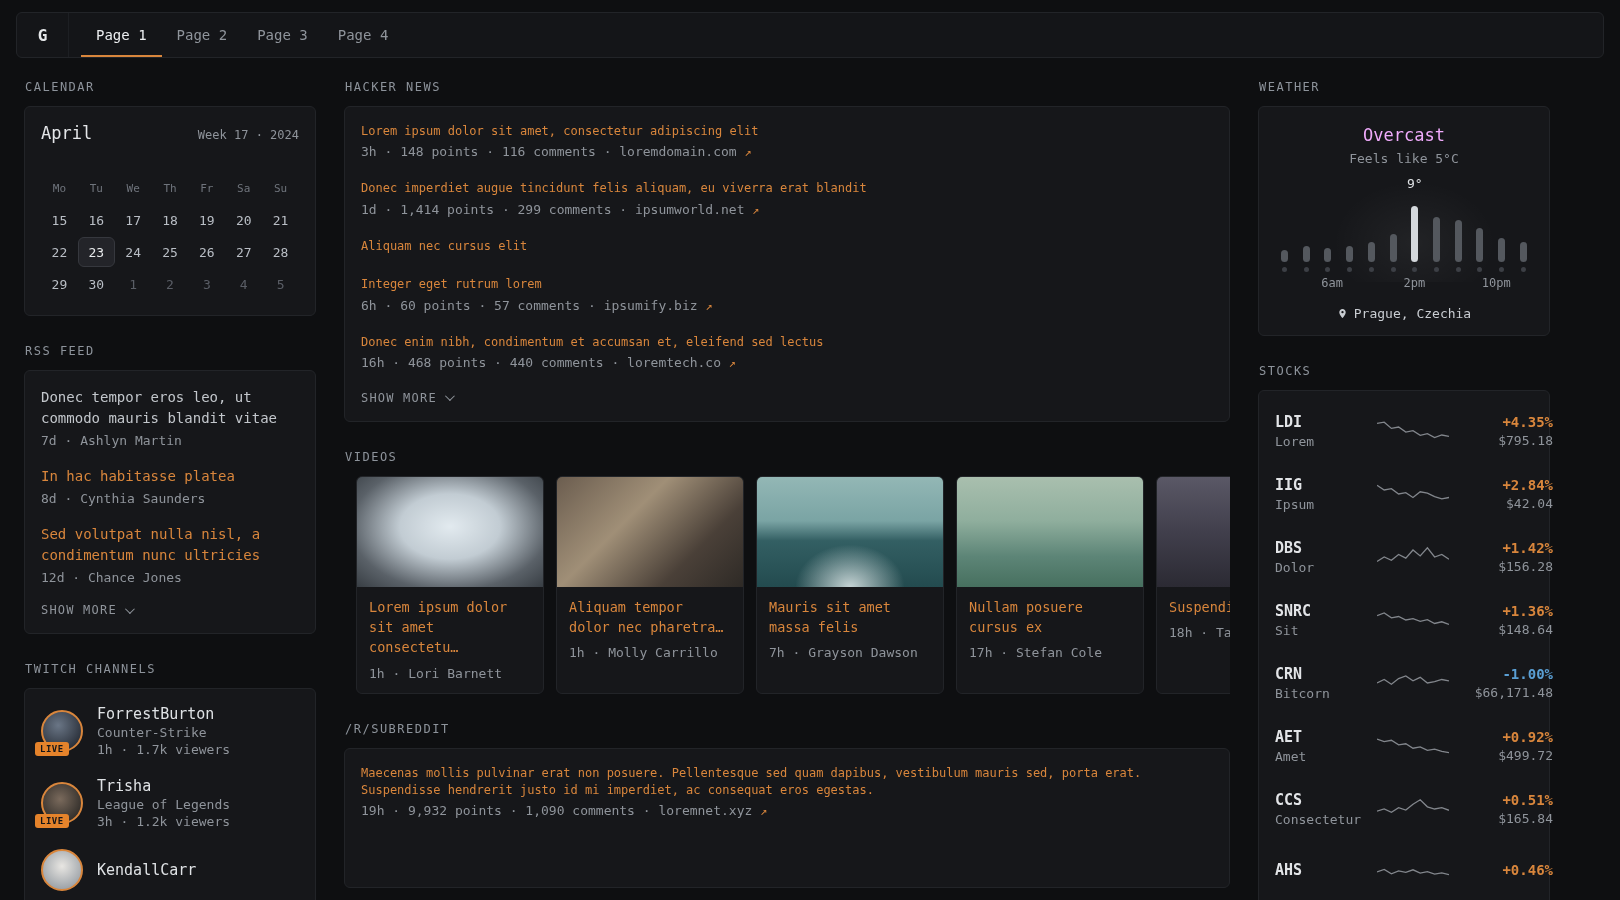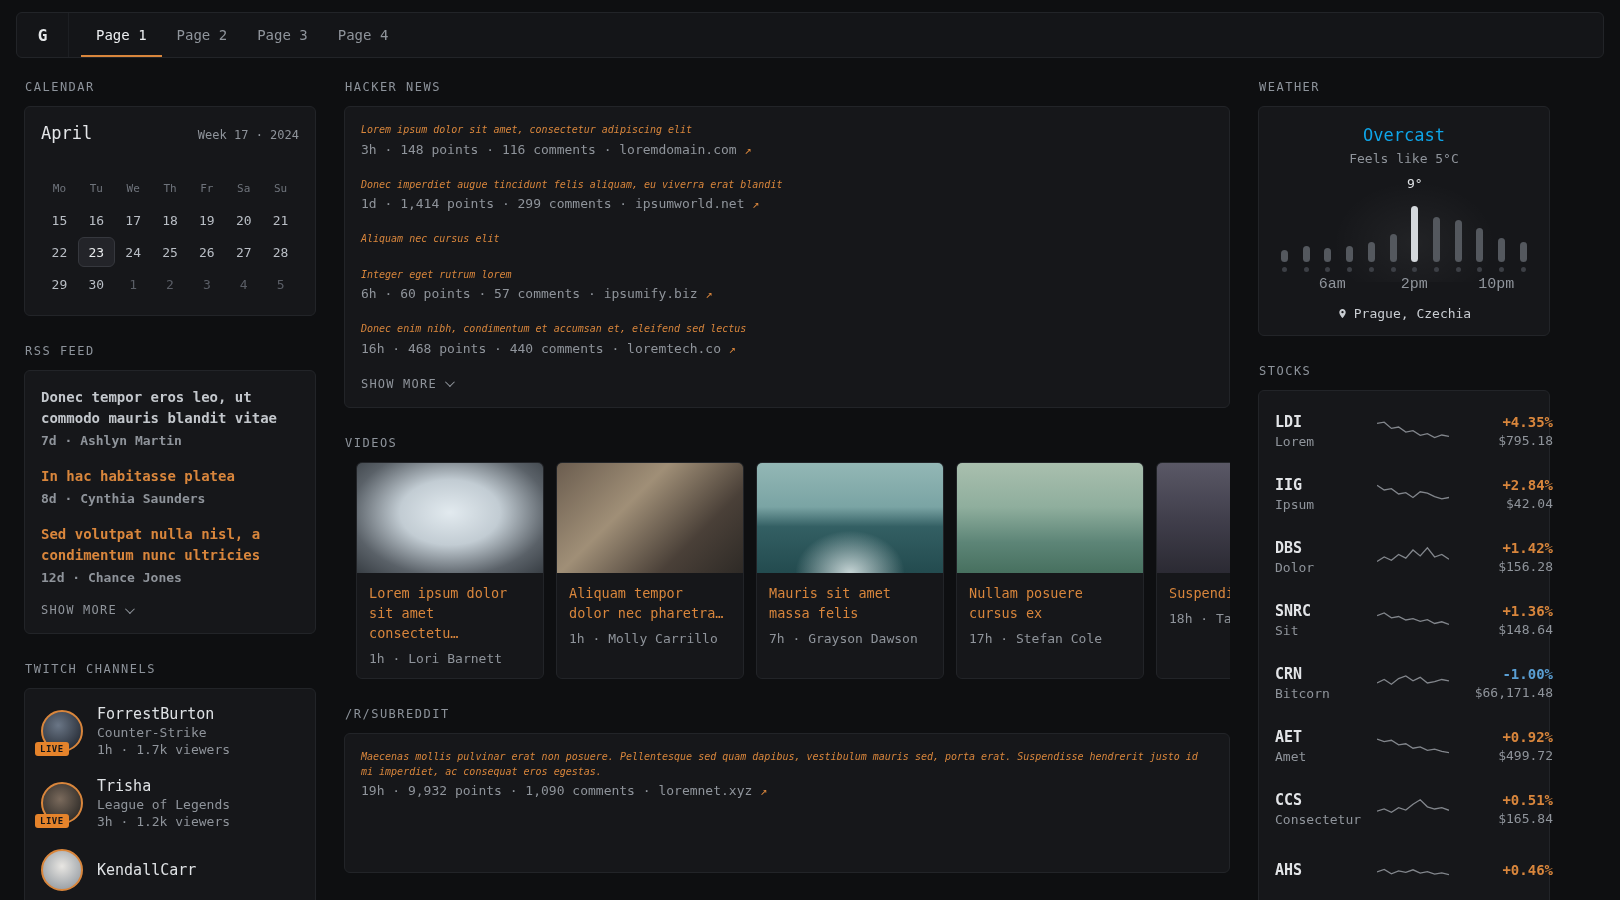--- a/index.html
+++ b/index.html
@@ -29,71 +29,71 @@
   
   .cal-head{display:flex;justify-content:space-between;align-items:baseline;margin-bottom:30px;}
   .cal-month{font-size:17px;color:#e4e6e9;}
   .cal-week{font-size:12px;color:var(--t2);}
   .cal-row{display:flex;margin-top:2px;}
   .cal-cell{width:37px;height:30px;display:flex;align-items:center;justify-content:center;font-size:13px;color:#b9bec5;border-radius:6px;}
   .cal-cell.hdr{color:#6f747c;font-size:11px;}
   .cal-cell.dim{color:#5a5e66;}
   .cal-cell.selected{background:#232429;border:1px solid #36383e;color:#e8eaec;}
   
-  .feed-item{margin-bottom:18px;font-weight:bold;}
+  .feed-item{margin-bottom:18px;}
   .feed-item:last-child{margin-bottom:6px;}
   .feed-title{font-size:14px;line-height:1.5;color:var(--accent);cursor:pointer;}
   .feed-title.muted{color:#c3c7cc;}
   .feed-meta{font-size:13px;color:var(--t2);margin-top:4px;}
   .show-more{display:flex;align-items:center;gap:8px;font-size:12px;letter-spacing:1.2px;color:var(--t2);margin-top:14px;cursor:pointer;}
   .chev{width:7px;height:7px;border-right:1.5px solid var(--t2);border-bottom:1.5px solid var(--t2);transform:rotate(45deg) translateY(-2px);}
   
   .tw-row{display:flex;align-items:center;gap:14px;margin-bottom:20px;}
   .tw-avwrap{position:relative;flex:none;}
   .tw-av{width:42px;height:42px;border-radius:50%;border:2px solid var(--accent);}
   .av-1{background:radial-gradient(circle at 40% 35%,#6a7686,#2c323c 75%);}
   .av-2{background:radial-gradient(circle at 45% 40%,#7a6a5c,#332f2b 75%);}
   .av-3{background:radial-gradient(circle at 50% 40%,#e8e6e2,#9aa0a6 80%);}
   .live-badge{position:absolute;left:-6px;bottom:-4px;background:#e5832b;color:#141519;font-size:9px;font-weight:bold;letter-spacing:.5px;padding:2px 5px;border-radius:3px;}
   .tw-name{font-size:15px;color:#dfe2e5;}
   .tw-game{font-size:13px;color:var(--t2);margin-top:2px;}
   .tw-meta{font-size:13px;color:var(--t2);margin-top:2px;}
   
   .hn-item{margin-bottom:21px;}
-  .hn-title{font-size:10px;line-height:1.45;color:var(--accent);cursor:pointer;font-style:italic;}
+  .hn-title{font-size:12px;line-height:1.45;color:var(--accent);cursor:pointer;}
   .hn-meta{font-size:13px;color:var(--t2);margin-top:4px;}
   .ext-arrow{color:var(--accent);font-size:12px;}
   
   .videos-strip{display:flex;gap:12px;overflow:hidden;padding-left:12px;}
   .video-card{width:188px;flex:none;background:var(--card);border:1px solid var(--card-border);border-radius:6px;overflow:hidden;cursor:pointer;}
   .video-thumb{width:100%;height:110px;}
   .thumb-1{background:radial-gradient(ellipse at 50% 45%,#e2eaef 0%,#c2ccd3 38%,#5a6168 75%,#383e44 100%);}
   .thumb-2{background:linear-gradient(135deg,#6b5d4f 0%,#a08f77 38%,#4a4038 72%,#2e2a26 100%);}
   .thumb-3{background:radial-gradient(ellipse 42% 55% at 50% 100%,rgba(238,246,246,.8),rgba(238,246,246,0) 70%),linear-gradient(180deg,#93b7b5 0%,#7aa4a4 40%,#335f63 58%,#234b4f 100%);}
   .thumb-4{background:linear-gradient(180deg,#a9bfae 0%,#8fae9d 40%,#5d8577 72%,#47705f 100%);}
   .thumb-5{background:linear-gradient(180deg,#5a5866 0%,#413f4c 50%,#2b2a33 100%);}
   .video-body{padding:10px 12px 12px 12px;}
   .video-title{font-size:13.5px;line-height:1.5;color:var(--accent);}
   .video-meta{font-size:13px;color:var(--t2);margin-top:8px;}
   
   .sub-card{min-height:140px;}
   
   .weather-card{padding:18px 16px 14px 16px;}
-  .w-cond{text-align:center;font-size:17px;color:#0ea5e9;}
+  .w-cond{text-align:center;font-size:17px;color:#f0abfc;}
   .w-feels{text-align:center;font-size:13px;color:var(--t2);margin-top:6px;}
   .wchart{position:relative;height:100px;margin-top:26px;}
   .wchart::before{content:"";position:absolute;inset:-8px 0 10px 0;background:radial-gradient(ellipse 45% 90% at 54% 60%,rgba(255,255,255,.05),rgba(255,255,255,0) 70%);border-radius:8px;}
   .wtemp{position:absolute;top:-16px;left:54.2%;transform:translateX(-50%);font-size:13px;color:#dfe2e5;}
   .wbars{position:absolute;left:6px;right:6px;bottom:20px;top:0;display:flex;align-items:flex-end;justify-content:space-between;}
   .wcol{display:flex;flex-direction:column;align-items:center;gap:5px;}
   .wbar{width:7px;border-radius:4px;background:#54585e;}
   .wcol.current .wbar{background:#d4d8dc;}
   .wdot{width:5px;height:5px;border-radius:50%;background:#3c3f45;}
   .wtimes{position:absolute;left:6px;right:6px;bottom:0;height:16px;}
-  .wtime{position:absolute;transform:translateX(-50%);font-size:15px;color:var(--t2);font-family:Liberation Mono, monospace;}
+  .wtime{position:absolute;transform:translateX(-50%);font-size:12px;color:var(--t2);}
   .w-loc{display:flex;align-items:center;justify-content:center;gap:6px;margin-top:14px;font-size:13px;color:#c9cdd2;}
   .pin-icon{width:11px;height:13px;fill:#c9cdd2;}
   
   .stocks-card{padding:8px 16px;}
   .stock-row{display:flex;align-items:center;height:63px;cursor:pointer;gap:12px;}
   .stock-id{width:90px;flex:none;}
   .stock-sym{font-size:15px;font-weight:bold;color:#e2e4e7;}
   .stock-name{font-size:13px;color:var(--t2);margin-top:3px;}
   .stock-spark{flex:1;display:flex;justify-content:center;align-items:center;}
   .stock-right{width:92px;flex:none;text-align:right;}

